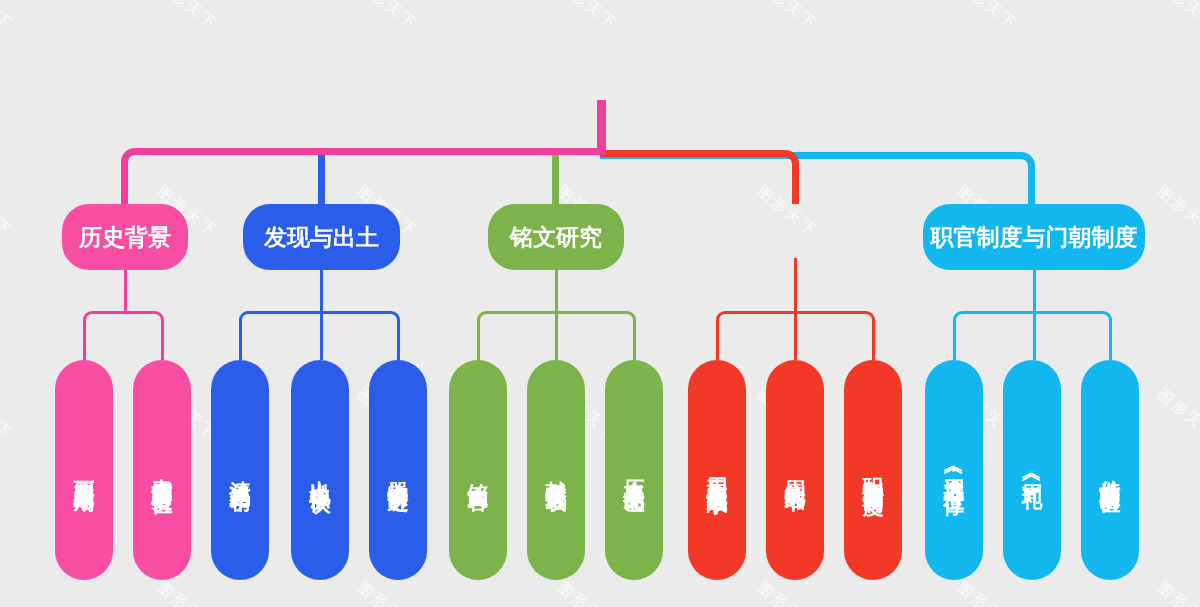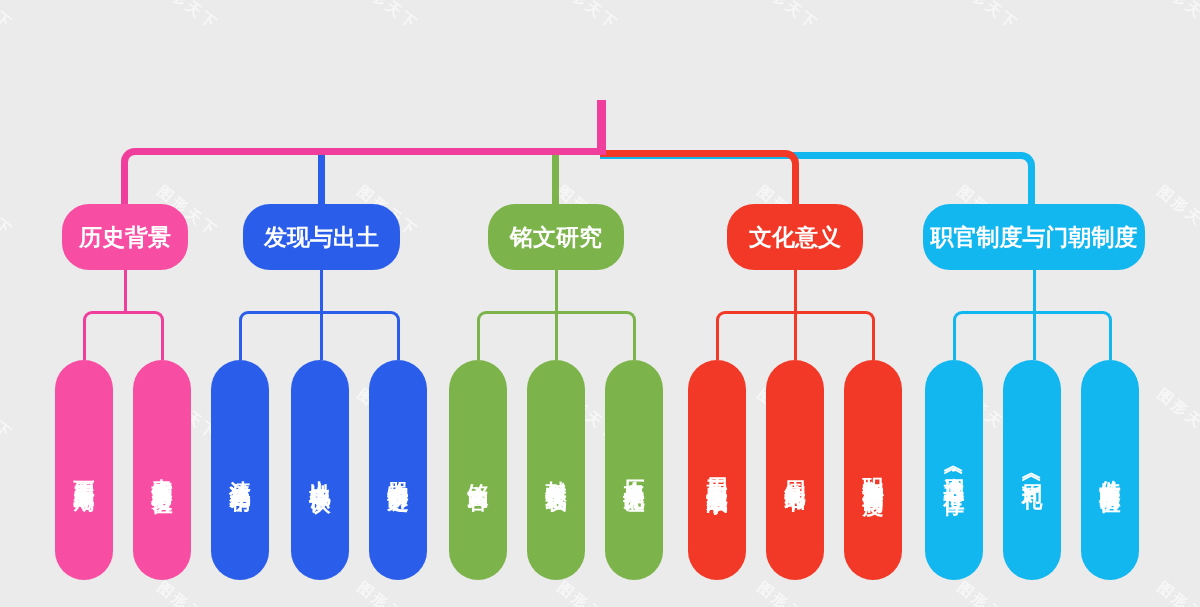--- a/index.html
+++ b/index.html
@@ -106,23 +106,20 @@
 
   <div class="node l2 c0" style="left:62px;  width:126px;">
     <span>历史背景</span>
   </div>
   <div class="node l2 c1" style="left:243px; width:157px;">
     <span>发现与出土</span>
   </div>
   <div class="node l2 c2" style="left:488px; width:136px;">
     <span>铭文研究</span>
   </div>
-  <div class="node l2 c3" style="left:727px; width:136px;">
-    <span>文化意义</span>
-  </div>
   <div class="node l2 c4" style="left:923px; width:222px;">
     <span>职官制度与门朝制度</span>
   </div>
 
   <div class="node pill c0" style="left:55px;">
     <span>西周康王时期</span>
   </div>
   <div class="node pill c0" style="left:133px;">
     <span>青铜器的历史价值</span>
   </div>

